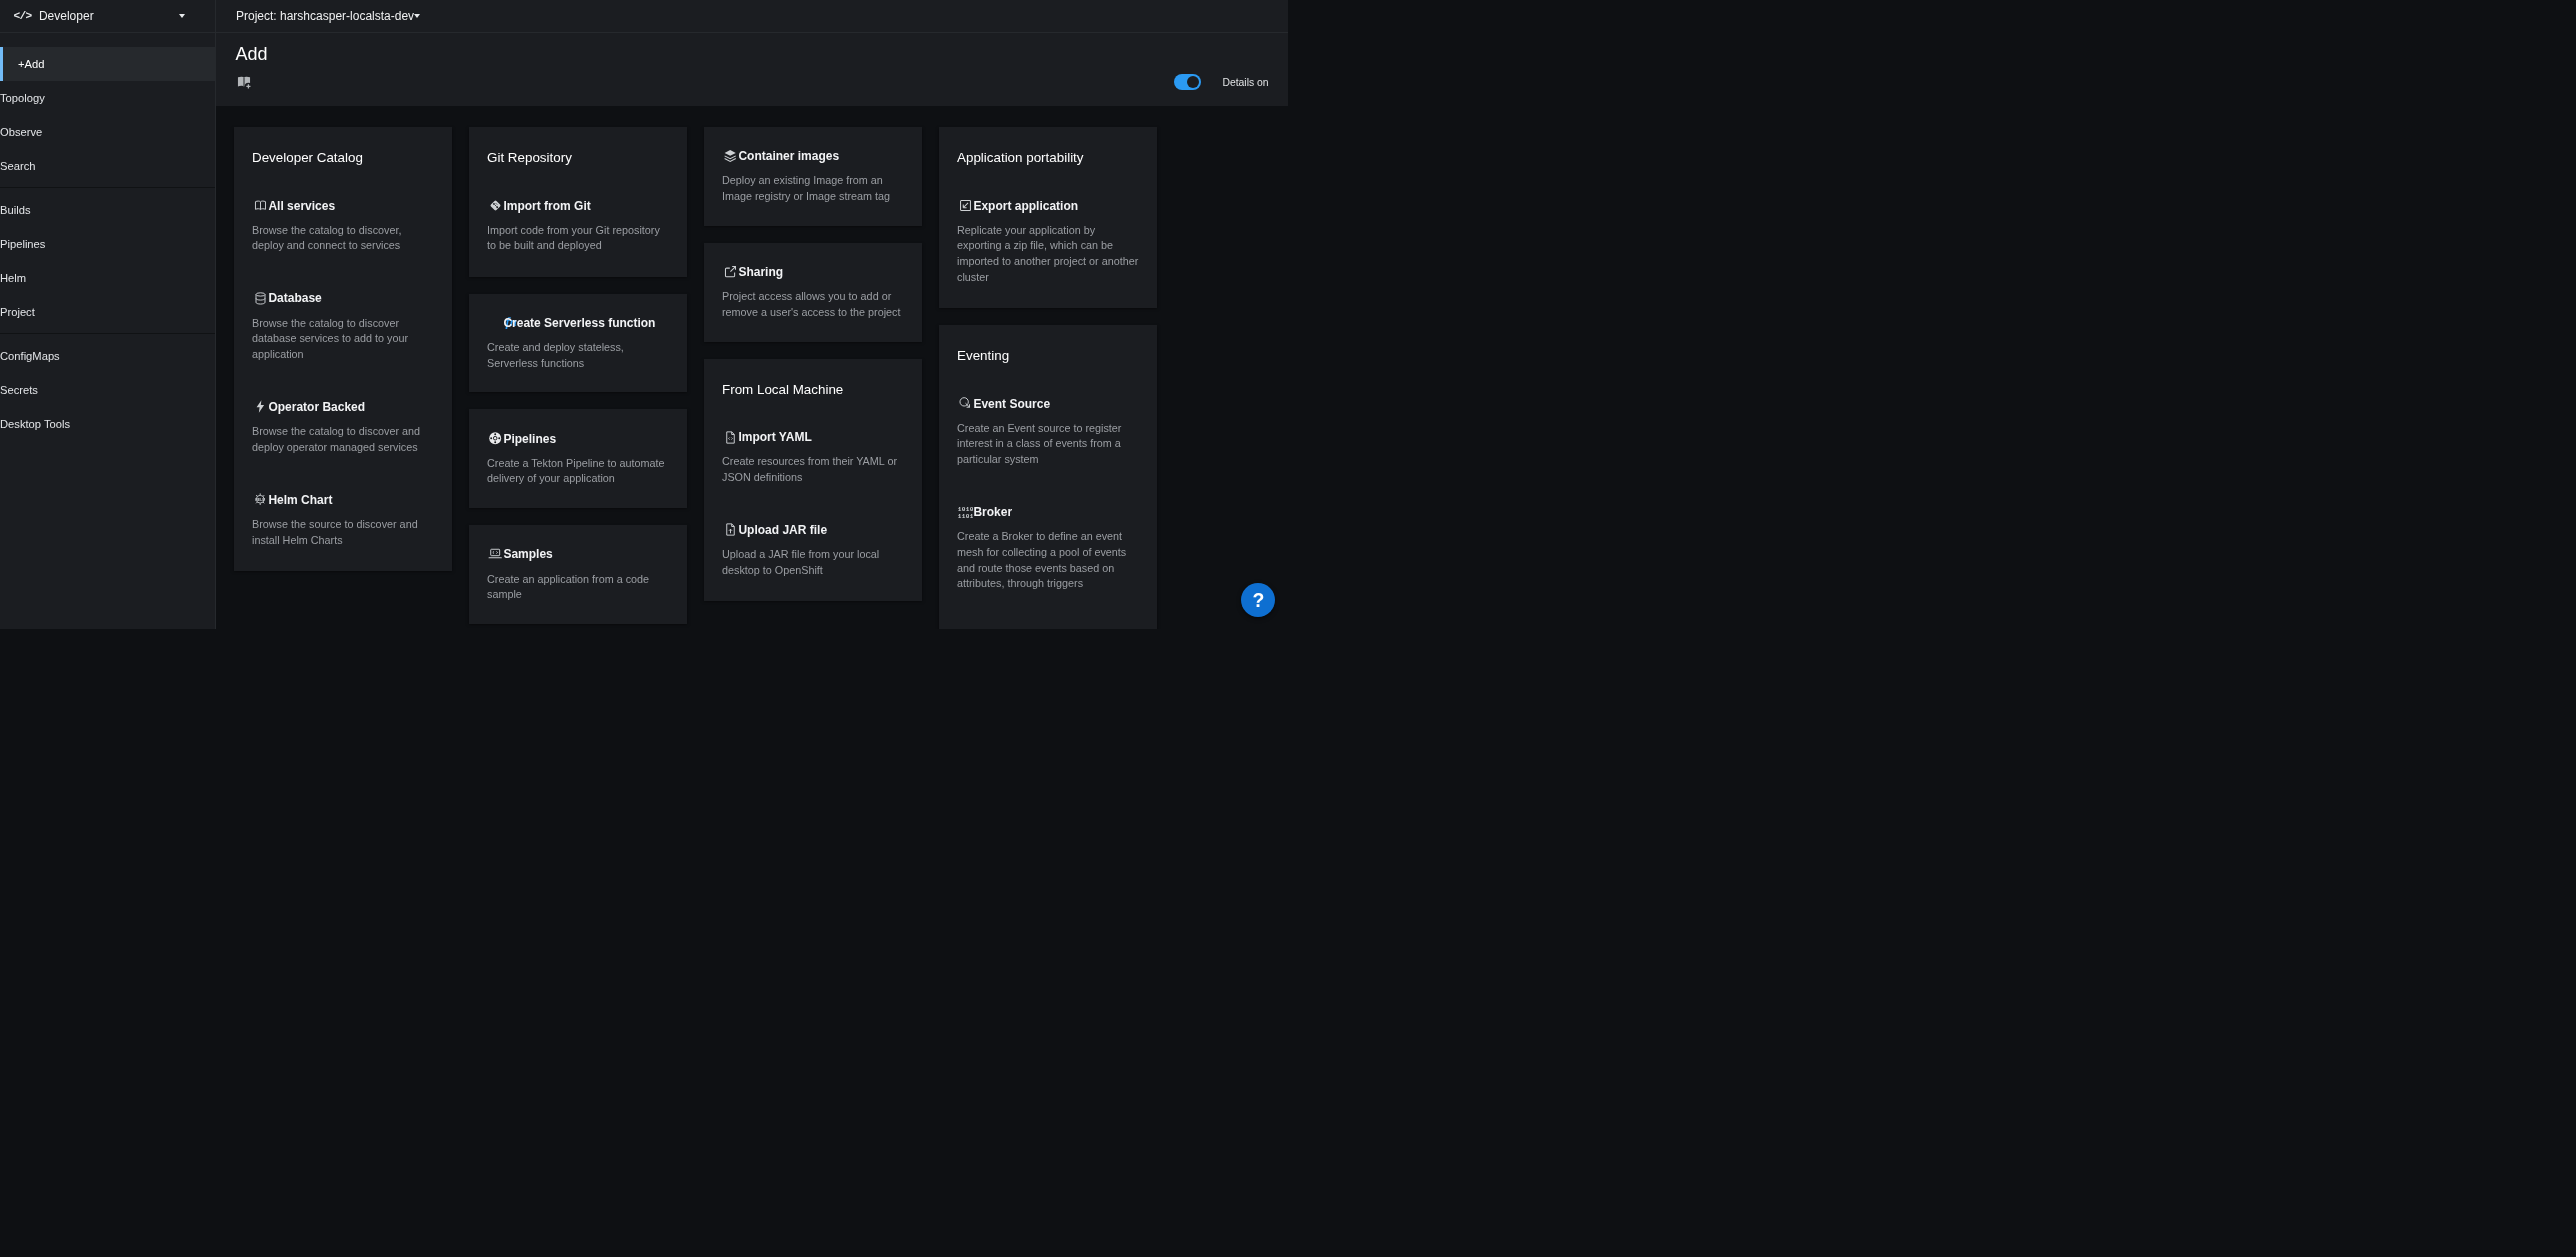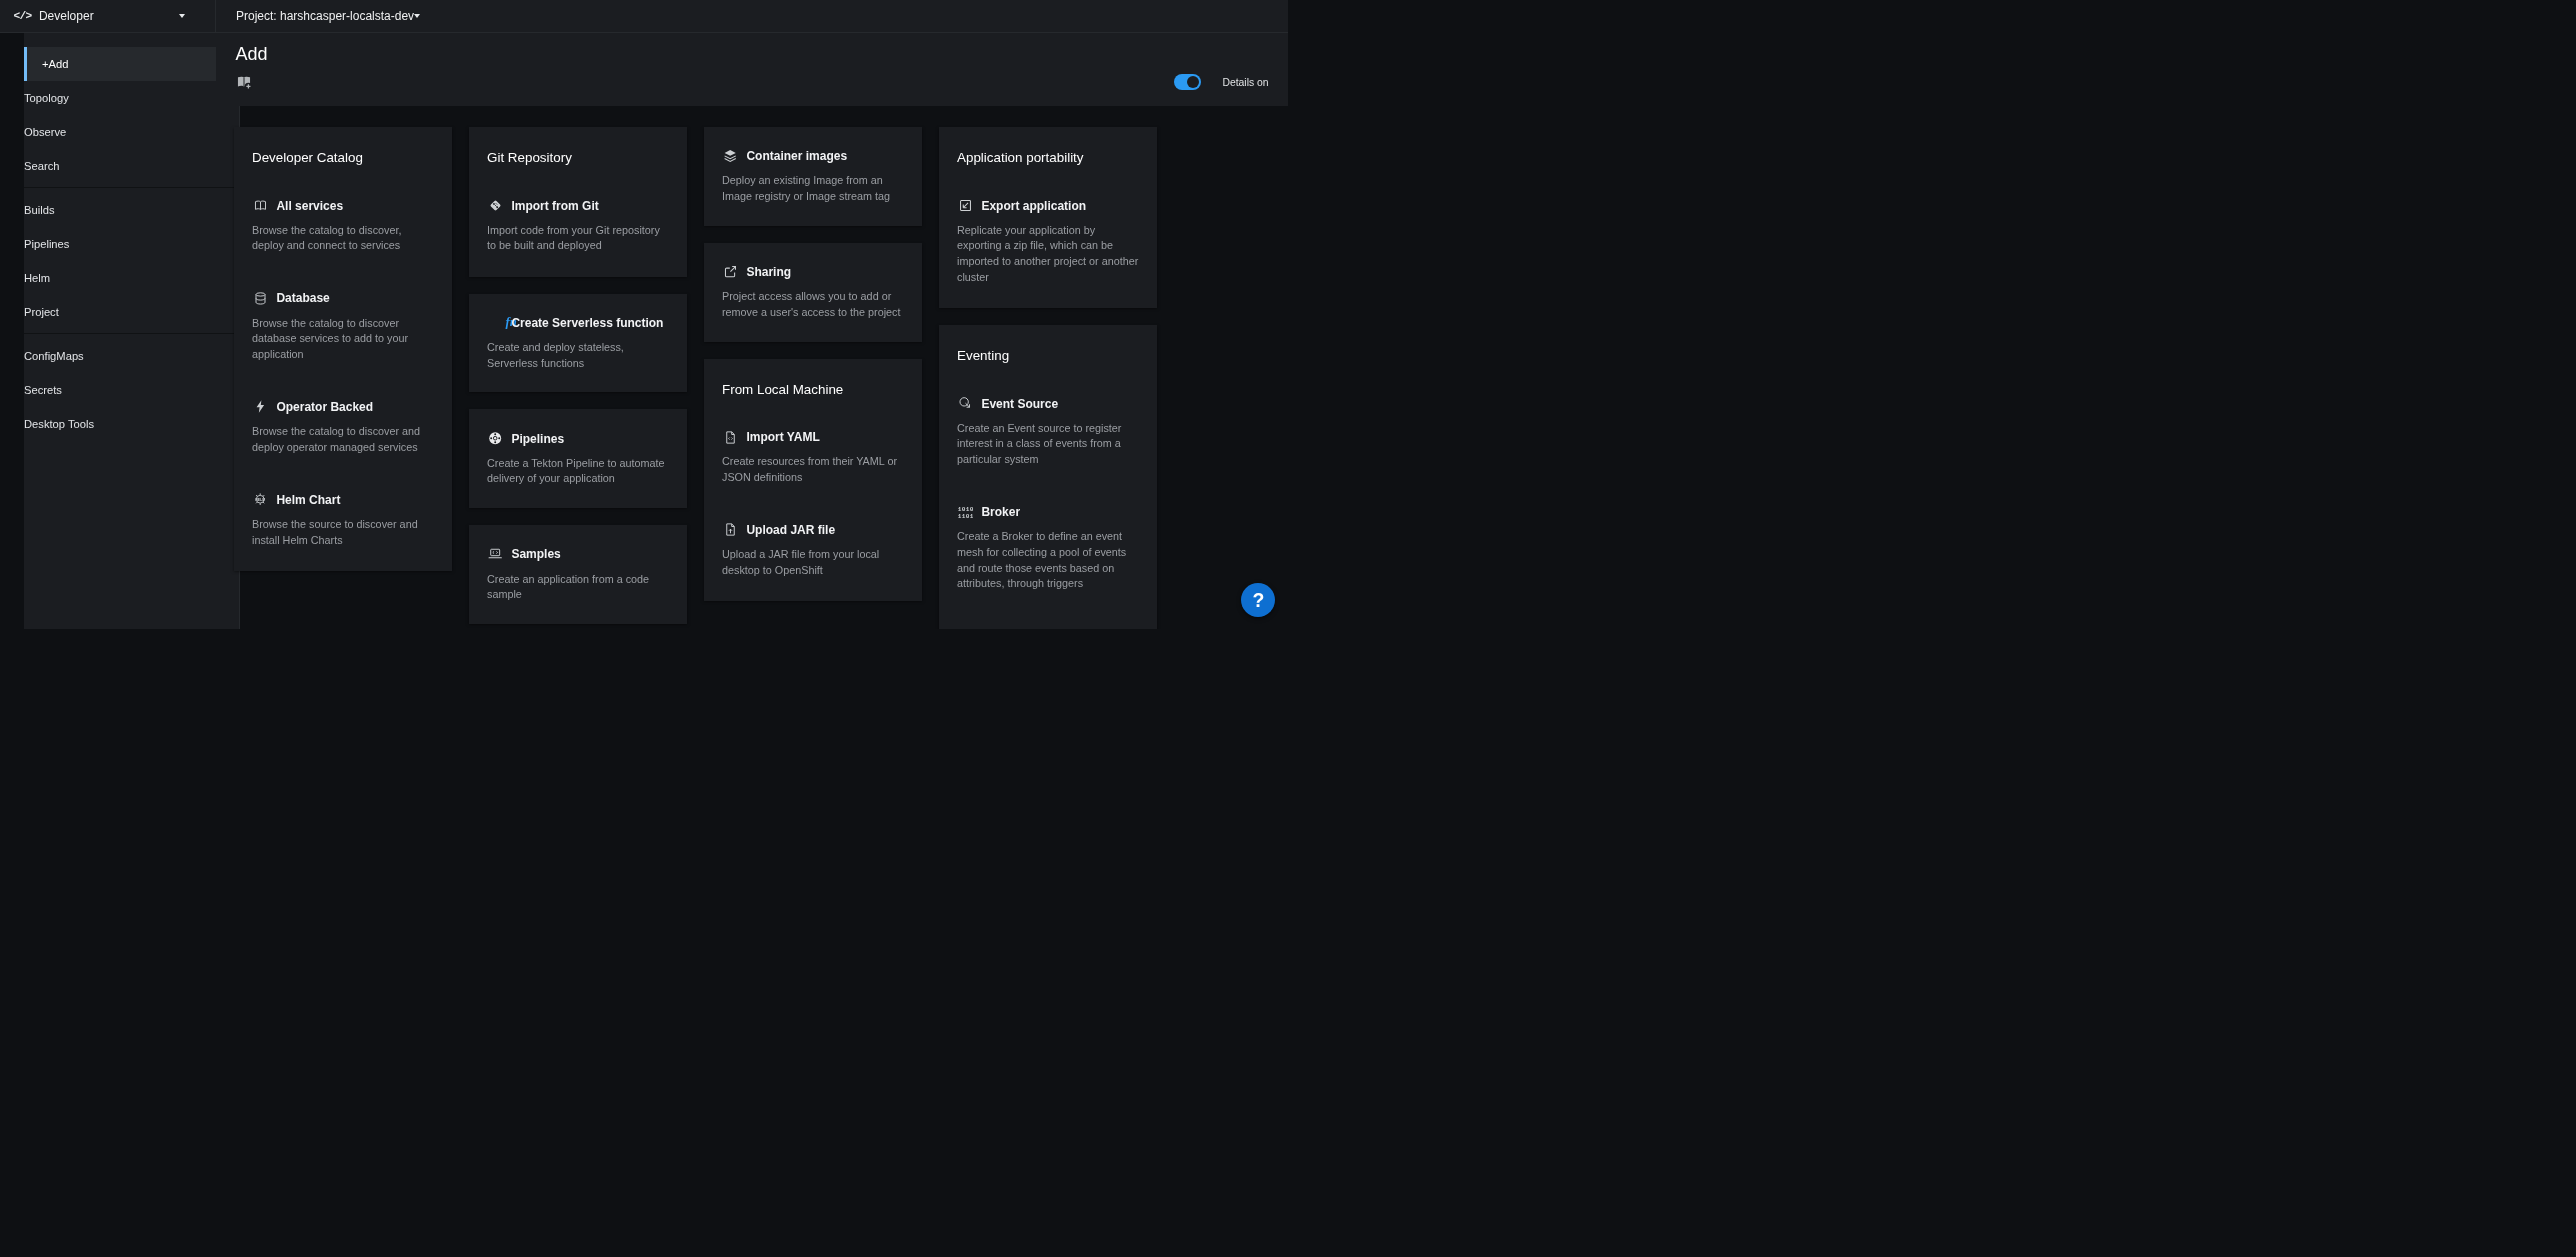--- a/index.html
+++ b/index.html
@@ -15,21 +15,21 @@
   .persp-label{font-size:12px;color:#f0f1f2;}
   .caret{width:0;height:0;border-left:3.7px solid transparent;border-right:3.7px solid transparent;
        border-top:4.5px solid #e8eaec;margin-left:auto;margin-right:16.4px;}
   .project-bar{flex:1;background:#1b1d21;border-bottom:0.7px solid #26292d;display:flex;
        align-items:center;padding-left:20px;}
   .project-label{font-size:12px;color:#f0f1f2;cursor:pointer;display:flex;align-items:center;}
   .project-label .caret{margin:0;}
 
   
   .sidebar{position:absolute;top:33px;left:0;bottom:0;width:216px;box-sizing:border-box;
-       background:#1b1d21;border-right:0.7px solid #26292d;padding-top:9px;margin-left:24px;}
+       background:#1b1d21;border-right:0.7px solid #26292d;padding-top:9px;}
   .nav-group{padding:4.5px 0;}
   .nav-group + .nav-group{border-top:0.7px solid #101214;}
   .nav-item{height:34px;display:flex;align-items:center;font-size:11.2px;
        color:#e3e5e8;cursor:pointer;}
   .nav-item.selected{background:#26292d;border-left:3px solid #73bcf7;padding-left:15px;color:#fff;}
 
   
   .content-header{position:absolute;left:216px;top:33px;right:0;height:73px;box-sizing:border-box;
        background:#1b1d21;padding:10.4px 19.4px 0 19.4px;}
   .page-title{margin:0;font-size:18px;font-weight:500;color:#ffffff;line-height:22.4px;}
@@ -41,21 +41,21 @@
 
   
   .cards{position:absolute;left:216px;top:106px;right:0;bottom:0;overflow:hidden;
        padding:21px 16.4px 0 18px;display:flex;gap:17px;box-sizing:border-box;}
   .col{width:218px;flex:none;display:flex;flex-direction:column;gap:17px;}
   .card{background:#1b1d21;box-shadow:0 0.7px 3px rgba(0,0,0,.55);padding:22.4px 18px;box-sizing:border-box;}
   .card.no-title{padding:21px 18px;}
   .card-title{margin:0 0 30px 0;font-size:13.4px;font-weight:500;color:#ffffff;line-height:18px;}
   .card-item{cursor:pointer;}
   .card-item + .card-item{margin-top:36px;}
-  .item-head{display:flex;align-items:center;gap:8px;}
+  .item-head{display:flex;align-items:center;gap:0;}
   .item-icon{width:16.4px;height:16.4px;flex:none;display:flex;align-items:center;justify-content:center;}
   .item-label{font-size:12px;font-weight:700;color:#f2f3f5;}
   .item-desc{margin-top:9px;font-size:10.8px;line-height:15.7px;color:#9b9ea3;}
 
   
   .help-btn{position:absolute;right:12.7px;bottom:12px;width:34px;height:34px;border-radius:50%;
        background:#0e6fd1;color:#fff;font-size:19.4px;font-weight:700;display:flex;align-items:center;
        justify-content:center;cursor:pointer;box-shadow:0 1.5px 4.5px rgba(0,0,0,.5);}
 
   svg{display:block;}

